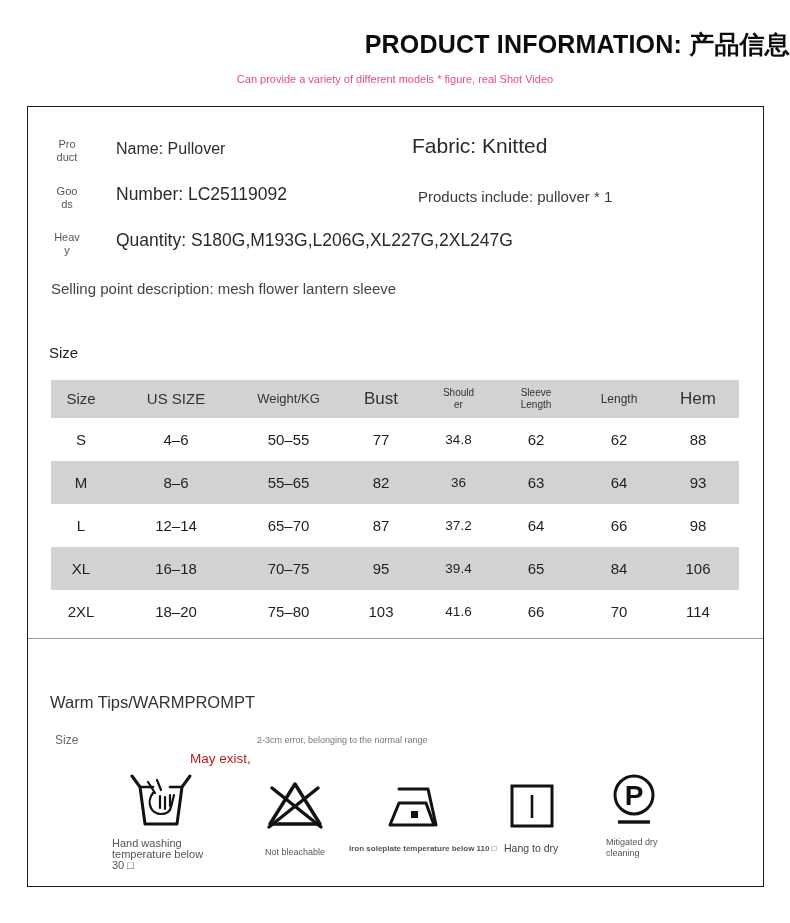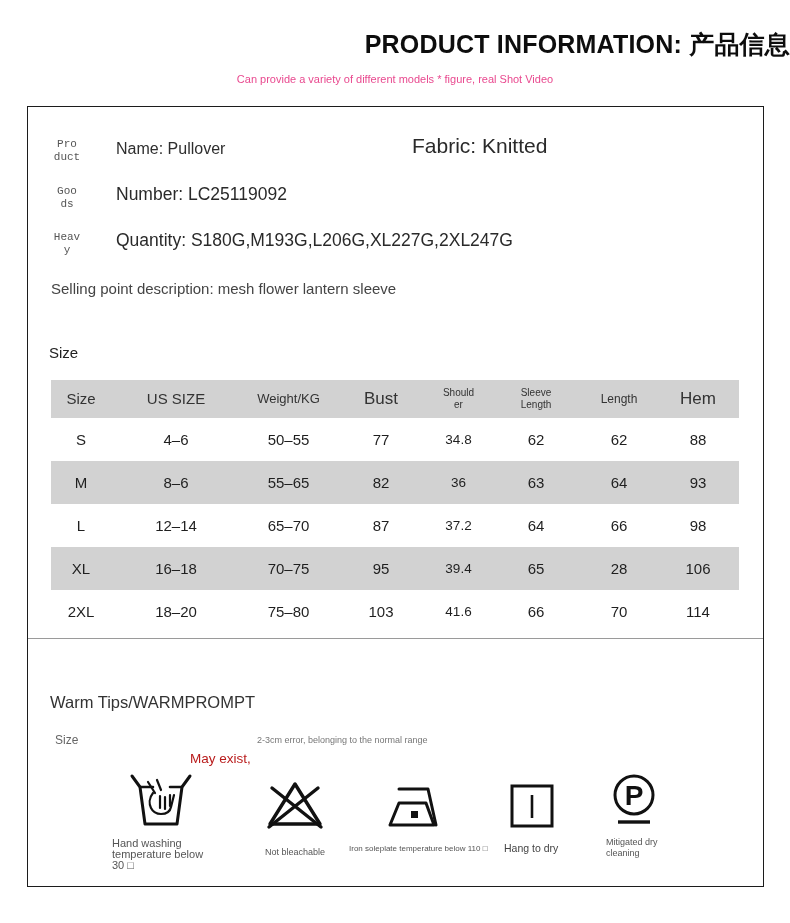--- a/index.html
+++ b/index.html
@@ -11,21 +11,21 @@
   .page-title { position:absolute; top:28px; left:0; width:100%; text-align:right;
                 font-size:25px; font-weight:700; color:#0d0d0d; letter-spacing:.2px; }
   .page-subtitle { position:absolute; top:73px; left:0; width:100%; text-align:center;
                    font-size:11px; color:#e9498f; }
 
   
   .main-box { position:absolute; left:27px; top:106px; width:737px; height:781px;
               border:1px solid #1c1c1c; background:#fff; }
 
   .row-label { position:absolute; left:22px; width:34px; text-align:center;
-               font-size:11px; line-height:13px; color:#555; white-space:pre-line;font-family:Liberation Mono, monospace; }
+               font-size:11px; line-height:13px; color:#555; white-space:pre-line; }
   .lbl-product { top:31px; }
   .lbl-goods   { top:78px; }
   .lbl-heavy   { top:124px; }
 
   .v-name     { position:absolute; left:88px;  top:33px;  font-size:16px; color:#2e2e2e; }
   .v-fabric   { position:absolute; left:384px; top:27px;  font-size:21px; color:#2a2a2a; }
   .v-number   { position:absolute; left:88px;  top:77px;  font-size:17.5px; color:#2a2a2a; }
   .v-include  { position:absolute; left:390px; top:81px;  font-size:15px; color:#3a3a3a; }
   .v-quantity { position:absolute; left:88px;  top:123px; font-size:17.5px; color:#2a2a2a; }
   .v-selling  { position:absolute; left:23px;  top:173px; font-size:15px; color:#444; }
@@ -64,21 +64,21 @@
   .care-icon svg { display:block; }
   .ci-1 { left:101px; top:666px; }
   .ci-2 { left:237px; top:671px; }
   .ci-3 { left:358px; top:677px; }
   .ci-4 { left:481px; top:676px; }
   .ci-5 { left:581px; top:665px; }
 
   .care-caption { position:absolute; color:#555; white-space:pre-line; }
   .cc-1 { left:84px;  top:731px; width:130px; font-size:11px; line-height:11px; }
   .cc-2 { left:237px; top:740px; width:90px;  font-size:9px; }
-  .cc-3 { left:321px; top:737px; width:205px; font-size:8px; white-space:nowrap; }
+  .cc-3 { left:321px; top:737px; width:205px; font-size:8px; white-space:nowrap;font-weight:bold; }
   .cc-4 { left:476px; top:735px; width:95px;  font-size:10.5px; color:#444; }
   .cc-5 { left:578px; top:730px; width:80px;  font-size:9px; line-height:11px; }
 </style>
 </head>
 <body>
 
 <div class="page">
 
   <div class="page-title">PRODUCT INFORMATION: 产品信息</div>
   <div class="page-subtitle">Can provide a variety of different models * figure, real Shot Video</div>
@@ -86,20 +86,21 @@
   <div class="main-box">
 
     <div class="row-label lbl-product">Pro
 duct</div>
     <div class="v-name">Name: Pullover</div>
     <div class="v-fabric">Fabric: Knitted</div>
 
     <div class="row-label lbl-goods">Goo
 ds</div>
     <div class="v-number">Number: LC25119092</div>
+    <div class="v-include">Products include: pullover * 1</div>
 
     <div class="row-label lbl-heavy">Heav
 y</div>
     <div class="v-quantity">Quantity: S180G,M193G,L206G,XL227G,2XL247G</div>
 
     <div class="v-selling">Selling point description: mesh flower lantern sleeve</div>
 
     <div class="size-heading">Size</div>
 
     <table class="size-table">
@@ -158,21 +159,21 @@
             <td>66</td>
             <td>98</td>
           </tr>
           <tr>
             <td>XL</td>
             <td>16–18</td>
             <td>70–75</td>
             <td>95</td>
             <td>39.4</td>
             <td>65</td>
-            <td>28</td>
+            <td>84</td>
             <td>106</td>
           </tr>
           <tr>
             <td>2XL</td>
             <td>18–20</td>
             <td>75–80</td>
             <td>103</td>
             <td>41.6</td>
             <td>66</td>
             <td>70</td>

